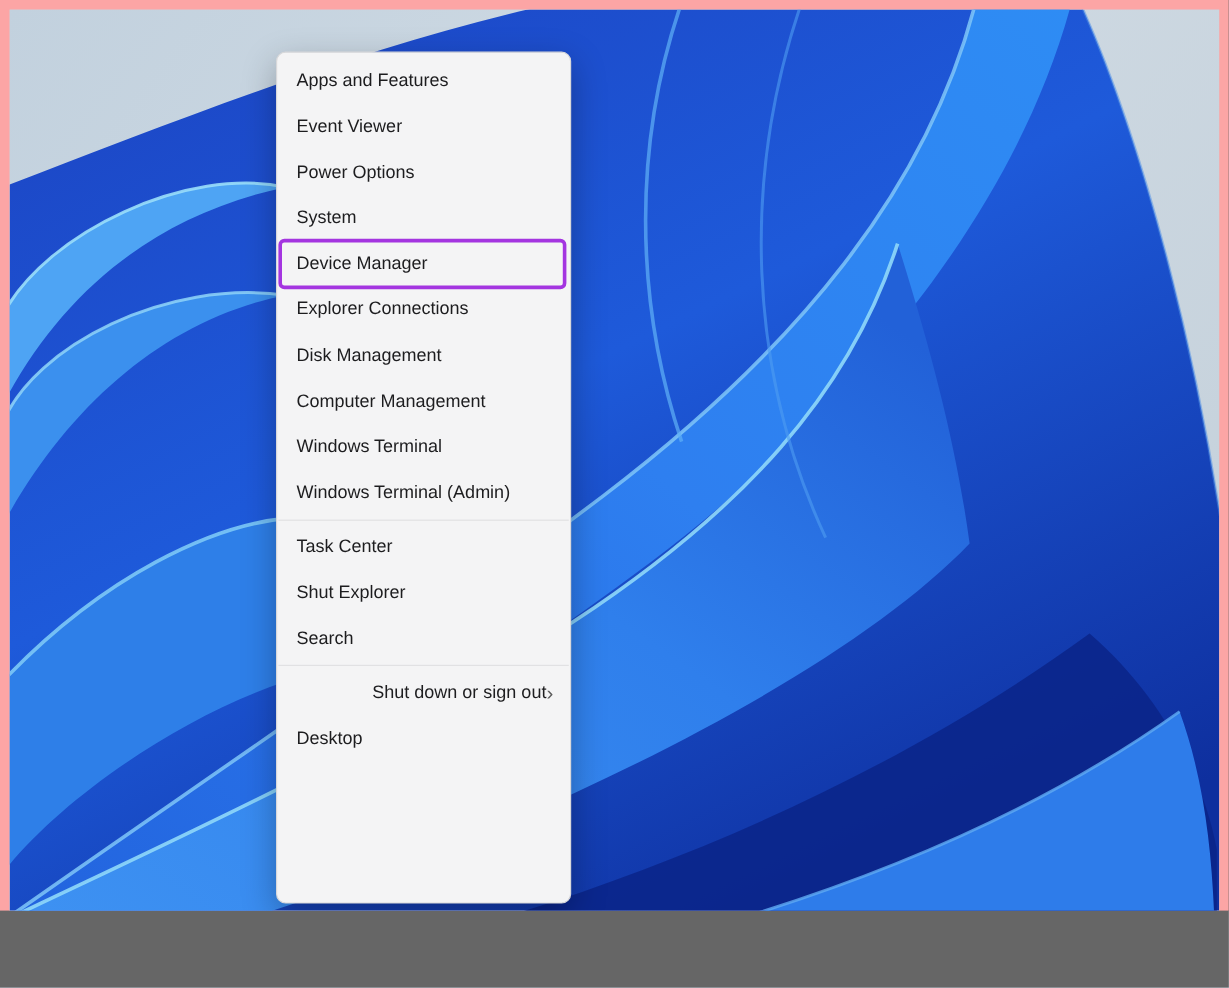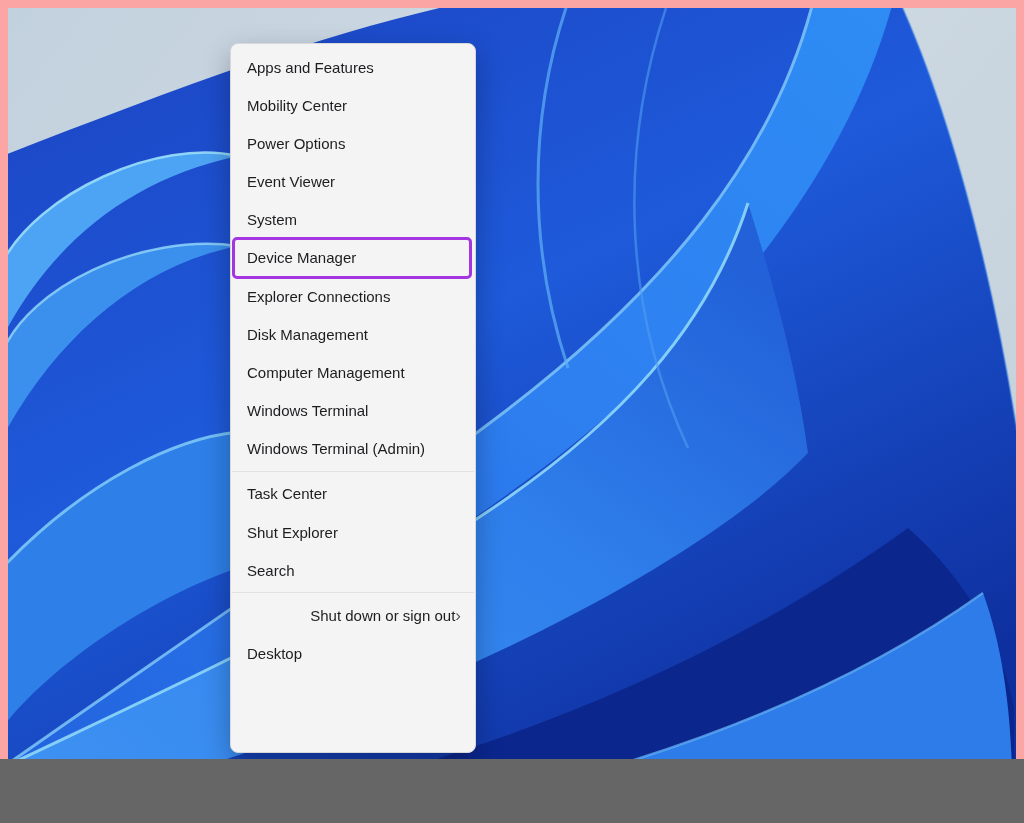--- a/index.html
+++ b/index.html
@@ -126,27 +126,24 @@
 
       <path d="M 560,-6 C 520,110 520,240 560,360" fill="none" stroke="#5FB0F6" stroke-width="3" opacity="0.7"></path>
       <path d="M 660,-6 C 610,140 615,300 680,440" fill="none" stroke="#4E9CF2" stroke-width="2.5" opacity="0.6"></path>
     </svg>
 
     <div class="menu">
       <div class="row">
           <span>Apps and Features</span>
         </div>
       <div class="row">
-          <span>Mobility Center</span>
+          <span>Event Viewer</span>
         </div>
       <div class="row">
           <span>Power Options</span>
-        </div>
-      <div class="row">
-          <span>Event Viewer</span>
         </div>
       <div class="row">
           <span>System</span>
         </div>
 
       <div class="callout">
         <div class="row">
             <span>Device Manager</span>
           </div>
       </div>

